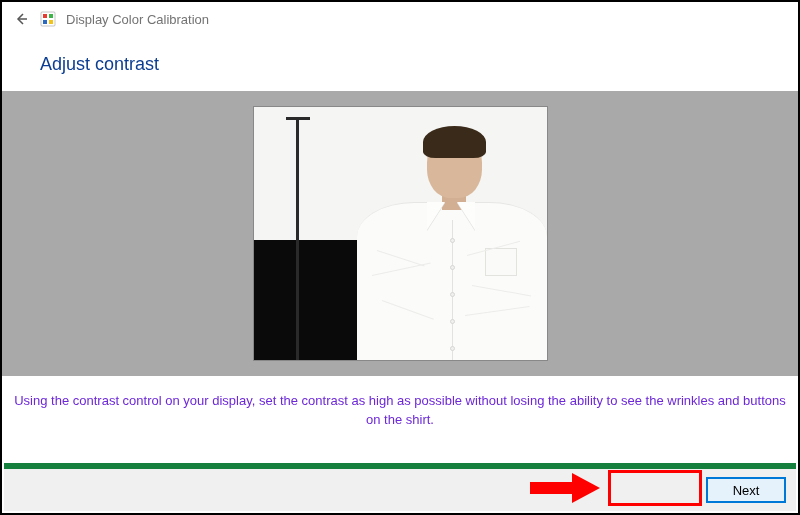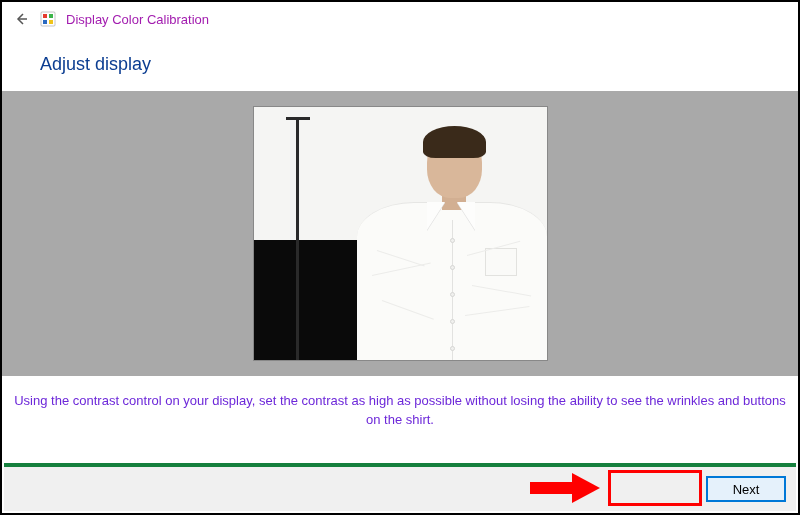--- a/index.html
+++ b/index.html
@@ -29,21 +29,21 @@
       justify-content: center;
       color: #555;
       cursor: pointer;
     }
     .window-icon {
       width: 16px;
       height: 16px;
     }
     .window-title {
       font-size: 13px;
-      color: #a21caf;
+      color: #737373;
     }
     .page-heading {
       padding: 18px 38px 16px 38px;
       font-size: 18px;
       font-weight: 400;
       color: #0b3d91;
     }
     .content-area {
       background: #a9a9a9;
       height: 285px;
@@ -191,21 +191,21 @@
       justify-content: center;
       line-height: 1.5;
     }
     .button-bar {
       position: absolute;
       bottom: 2px;
       left: 2px;
       right: 2px;
       height: 48px;
       background: #f0f0f0;
-      border-top: 4px solid #15803d;
+      border-top: 6px solid #15803d;
       display: flex;
       align-items: center;
       justify-content: flex-end;
       padding-right: 10px;
       gap: 8px;
     }
     .win-button {
       min-width: 80px;
       height: 26px;
       background: #e1e1e1;
@@ -251,21 +251,21 @@
       <rect x="1" y="1" width="14" height="14" rx="1" fill="#fff" stroke="#888" stroke-width="0.5"></rect>
       <rect x="3" y="3" width="4" height="4" fill="#e63b2e"></rect>
       <rect x="9" y="3" width="4" height="4" fill="#3bb44a"></rect>
       <rect x="3" y="9" width="4" height="4" fill="#2a6ac1"></rect>
       <rect x="9" y="9" width="4" height="4" fill="#f0c419"></rect>
     </svg>
   </div>
   <span class="window-title">Display Color Calibration</span>
 </div>
 
-<div class="page-heading">Adjust display</div>
+<div class="page-heading">Adjust contrast</div>
 
 <div class="content-area">
   <div class="sample-image">
     <div class="sample-top"></div>
     <div class="sample-bottom"></div>
     <div class="pole"></div>
     <div class="pole-top"></div>
     <div class="person">
       <div class="shirt"></div>
       <div class="neck"></div>

